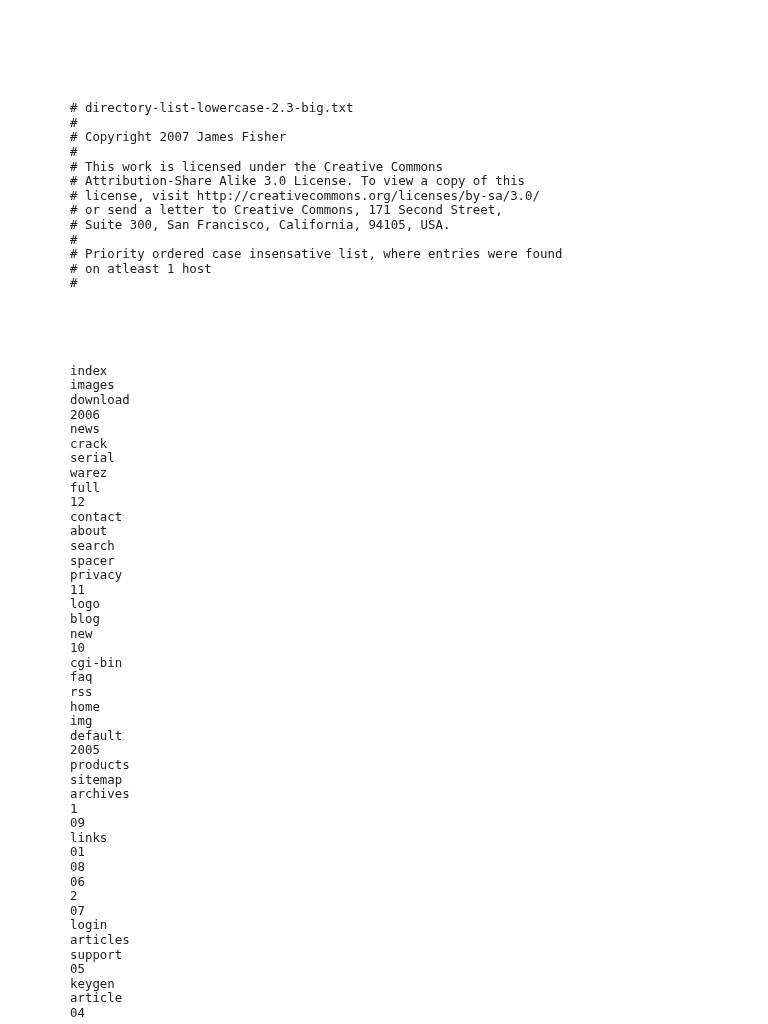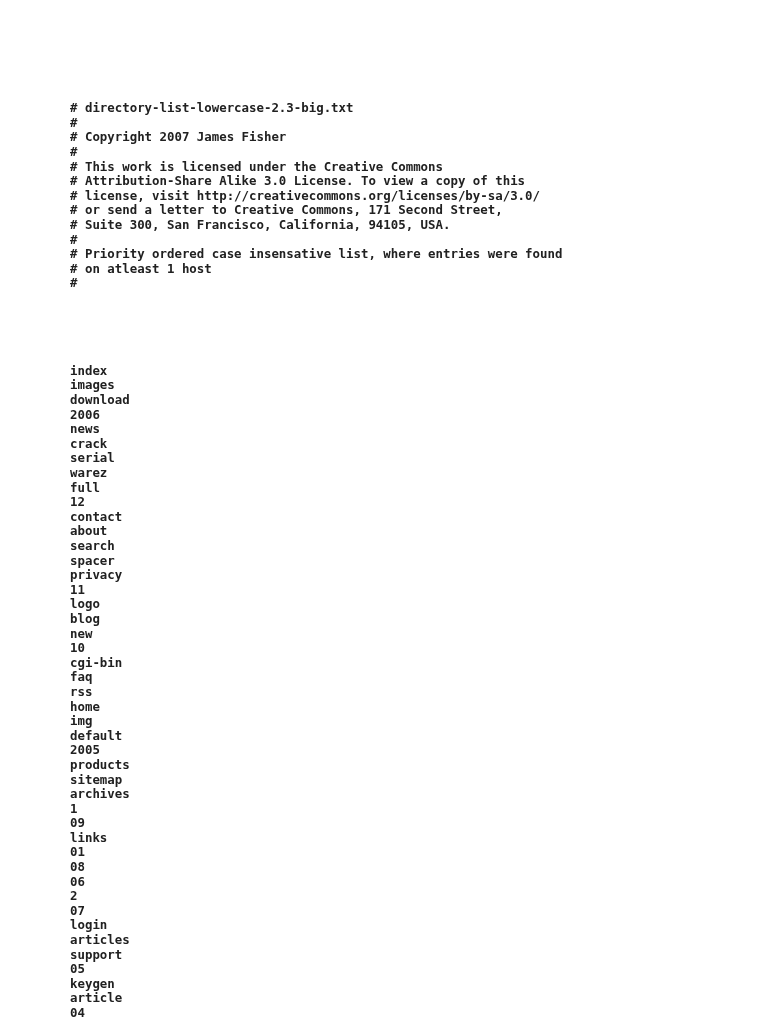--- a/index.html
+++ b/index.html
@@ -41,19 +41,19 @@
     display: block;
     height: 14.6px;
   }
   .comment-block, .entry-list {
     display: block;
   }
 </style>
 </head>
 <body style="background: rgb(255, 255, 255);">
 
-<div id="page" style="background: rgb(255, 255, 255); font-weight: bold;">
+<div id="page" style="background: rgb(255, 255, 255);">
   <div id="text-body" style="color: rgb(33, 33, 33);">
     <div class="comment-block"><div class="line"># directory-list-lowercase-2.3-big.txt</div><div class="line">#</div><div class="line"># Copyright 2007 James Fisher</div><div class="line">#</div><div class="line"># This work is licensed under the Creative Commons</div><div class="line"># Attribution-Share Alike 3.0 License. To view a copy of this</div><div class="line"># license, visit http://creativecommons.org/licenses/by-sa/3.0/</div><div class="line"># or send a letter to Creative Commons, 171 Second Street,</div><div class="line"># Suite 300, San Francisco, California, 94105, USA.</div><div class="line">#</div><div class="line"># Priority ordered case insensative list, where entries were found</div><div class="line"># on atleast 1 host</div><div class="line">#</div></div>
     <div class="blank-line"></div>
     <div class="entry-list"><div class="line">index</div><div class="line">images</div><div class="line">download</div><div class="line">2006</div><div class="line">news</div><div class="line">crack</div><div class="line">serial</div><div class="line">warez</div><div class="line">full</div><div class="line">12</div><div class="line">contact</div><div class="line">about</div><div class="line">search</div><div class="line">spacer</div><div class="line">privacy</div><div class="line">11</div><div class="line">logo</div><div class="line">blog</div><div class="line">new</div><div class="line">10</div><div class="line">cgi-bin</div><div class="line">faq</div><div class="line">rss</div><div class="line">home</div><div class="line">img</div><div class="line">default</div><div class="line">2005</div><div class="line">products</div><div class="line">sitemap</div><div class="line">archives</div><div class="line">1</div><div class="line">09</div><div class="line">links</div><div class="line">01</div><div class="line">08</div><div class="line">06</div><div class="line">2</div><div class="line">07</div><div class="line">login</div><div class="line">articles</div><div class="line">support</div><div class="line">05</div><div class="line">keygen</div><div class="line">article</div><div class="line">04</div></div>
   </div>
 </div>
 
 </body></html>

